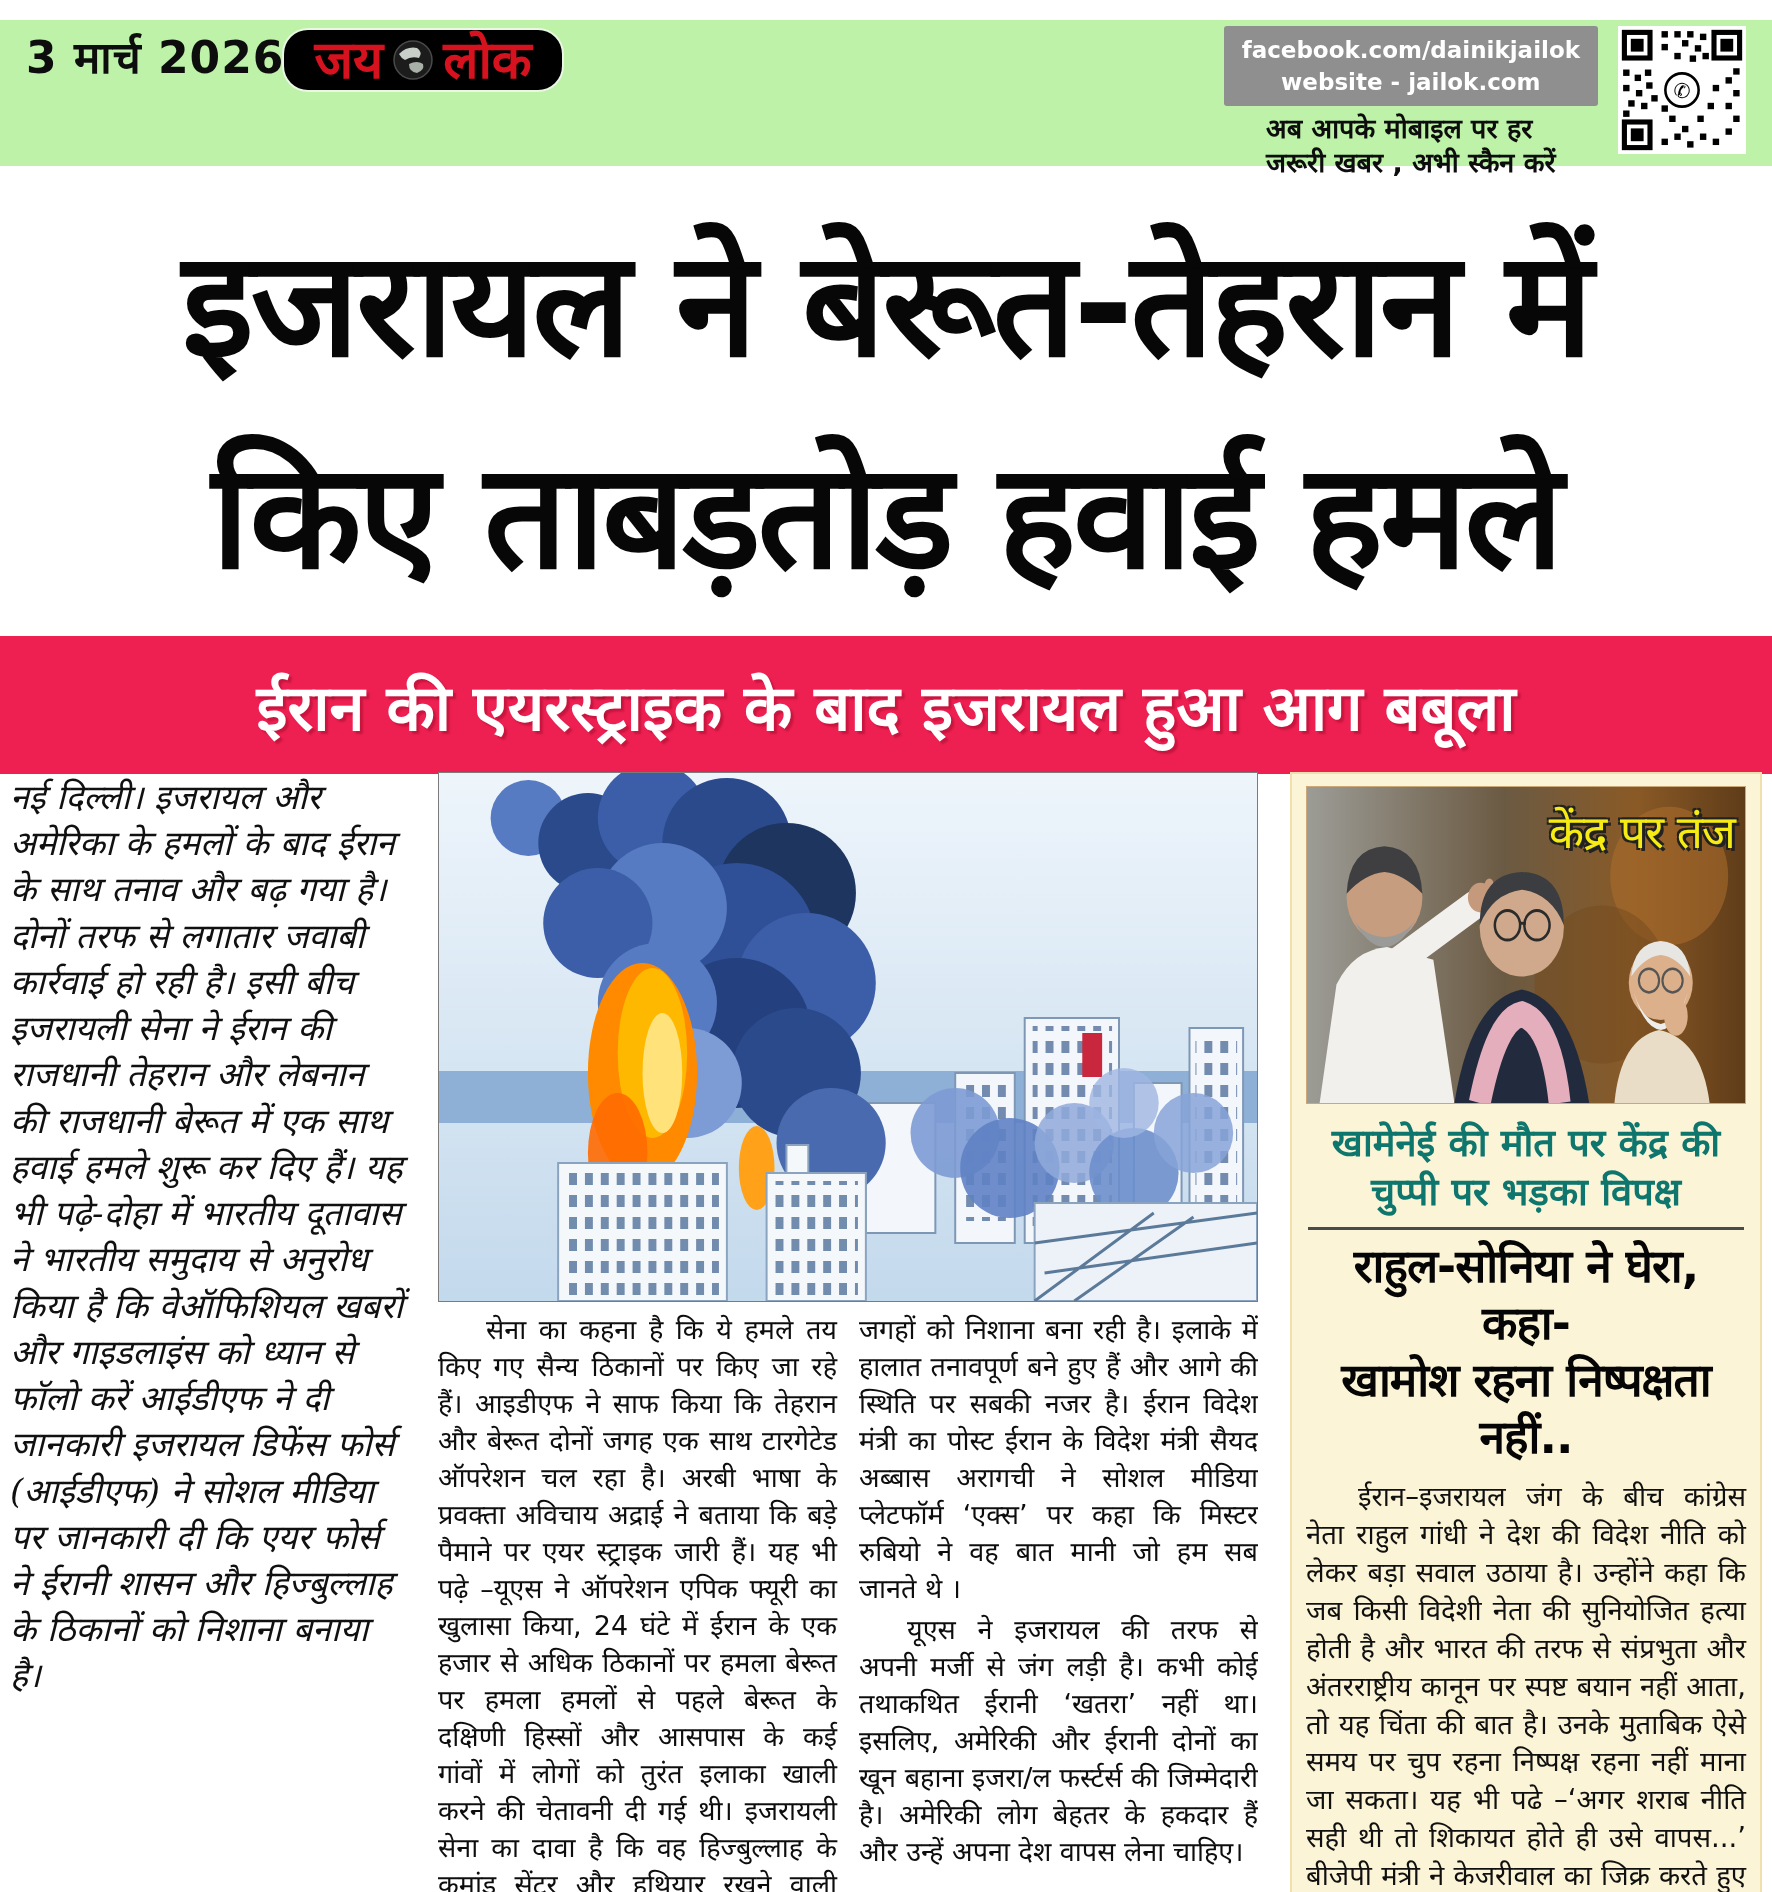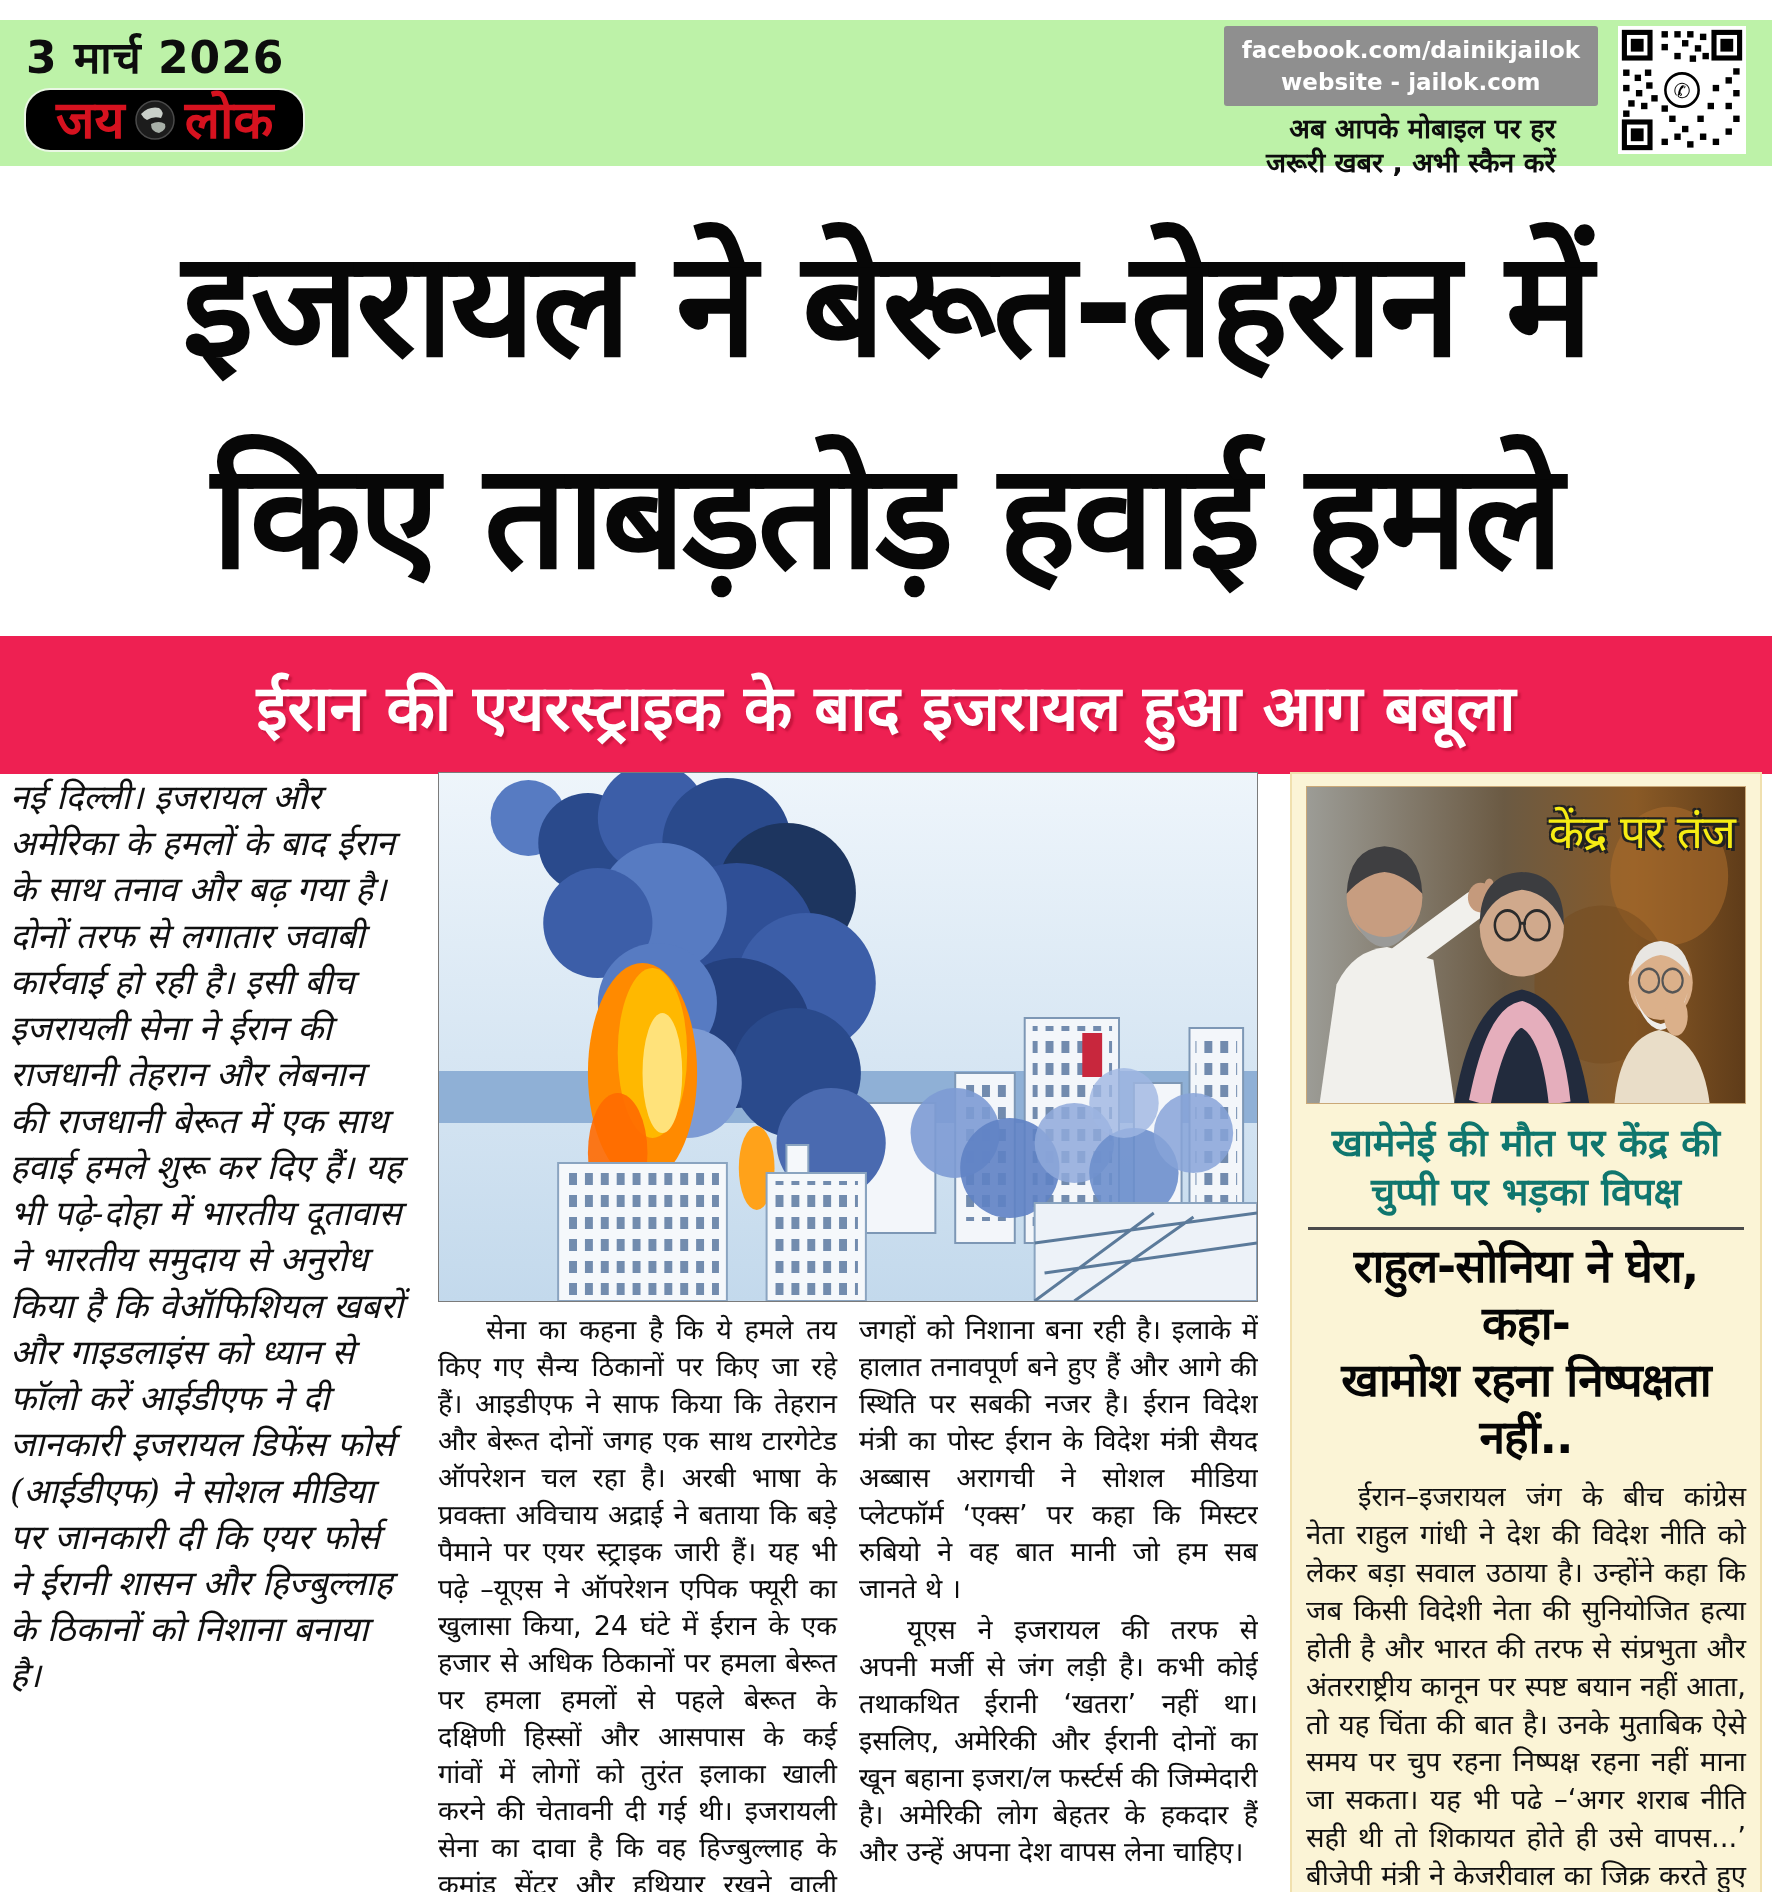--- a/index.html
+++ b/index.html
@@ -3,31 +3,31 @@
 <meta charset="utf-8">
 <style>
   html,body{margin:0;padding:0;background:#ffffff;}
   .page{position:relative;width:1772px;height:1892px;background:#ffffff;overflow:hidden;
         font-family:"DejaVu Sans",sans-serif;color:#111;}
 
   
   .masthead{position:absolute;top:20px;left:0;right:0;height:146px;background:#bdf2a8;
             display:flex;justify-content:space-between;align-items:flex-start;
             padding:6px 26px;box-sizing:border-box;}
-  .mh-left{display:flex;flex-direction:column;justify-content:flex-end;}
+  .mh-left{display:flex;flex-direction:row;justify-content:flex-end;}
   .issue-date{font-size:44px;font-weight:bold;color:#0d0d0d;letter-spacing:1px;}
   .logo-pill{margin-top:4px;display:inline-flex;align-items:center;gap:10px;background:#000000;
              border-radius:24px;padding:4px 30px;width:max-content;box-shadow:0 0 0 2px #eaf7e4;}
   .logo-text{font-size:52px;font-weight:900;color:#d6121f;line-height:1;}
   .globe{width:40px;height:40px;display:inline-block;}
   .mh-right{display:flex;align-items:flex-start;gap:20px;}
   .mh-right-texts{display:flex;flex-direction:column;align-items:center;}
   .social-box{background:#8f8f8f;color:#fff;font-weight:bold;font-size:23px;line-height:1.4;
               text-align:center;padding:8px 18px;border-radius:3px;}
-  .qr-note{margin-top:6px;font-size:27px;font-weight:bold;text-align:right;line-height:1.25;color:#0d0d0d;}
+  .qr-note{margin-top:6px;font-size:27px;font-weight:bold;text-align:left;line-height:1.25;color:#0d0d0d;}
   .qr{width:128px;height:128px;background:#fff;flex:0 0 auto;}
   .qr svg{width:100%;height:100%;display:block;}
 
   
   .headline{position:absolute;top:180px;left:0;right:0;height:462px;display:flex;
             flex-direction:column;justify-content:center;align-items:center;}
   .headline div{font-size:146px;font-weight:900;line-height:1.45;letter-spacing:-3px;
                 color:#070707;white-space:nowrap;}
 
   

